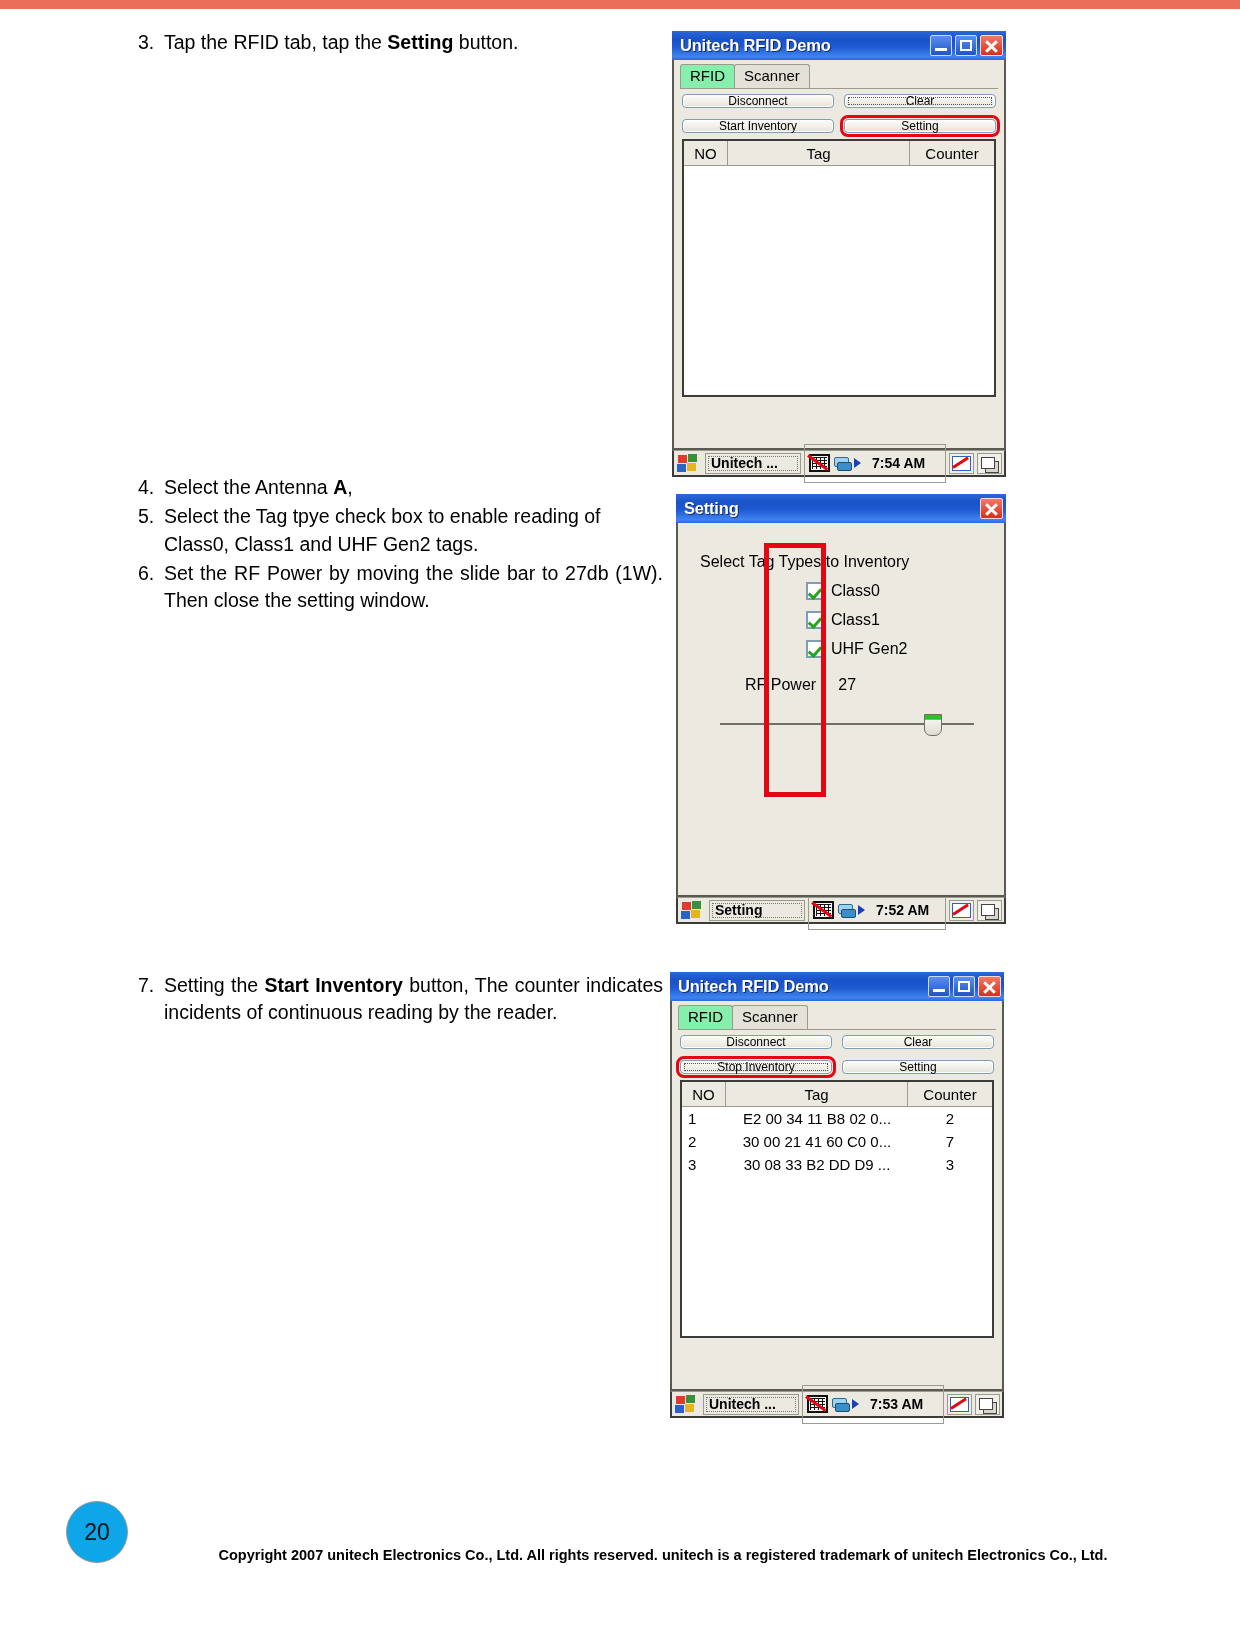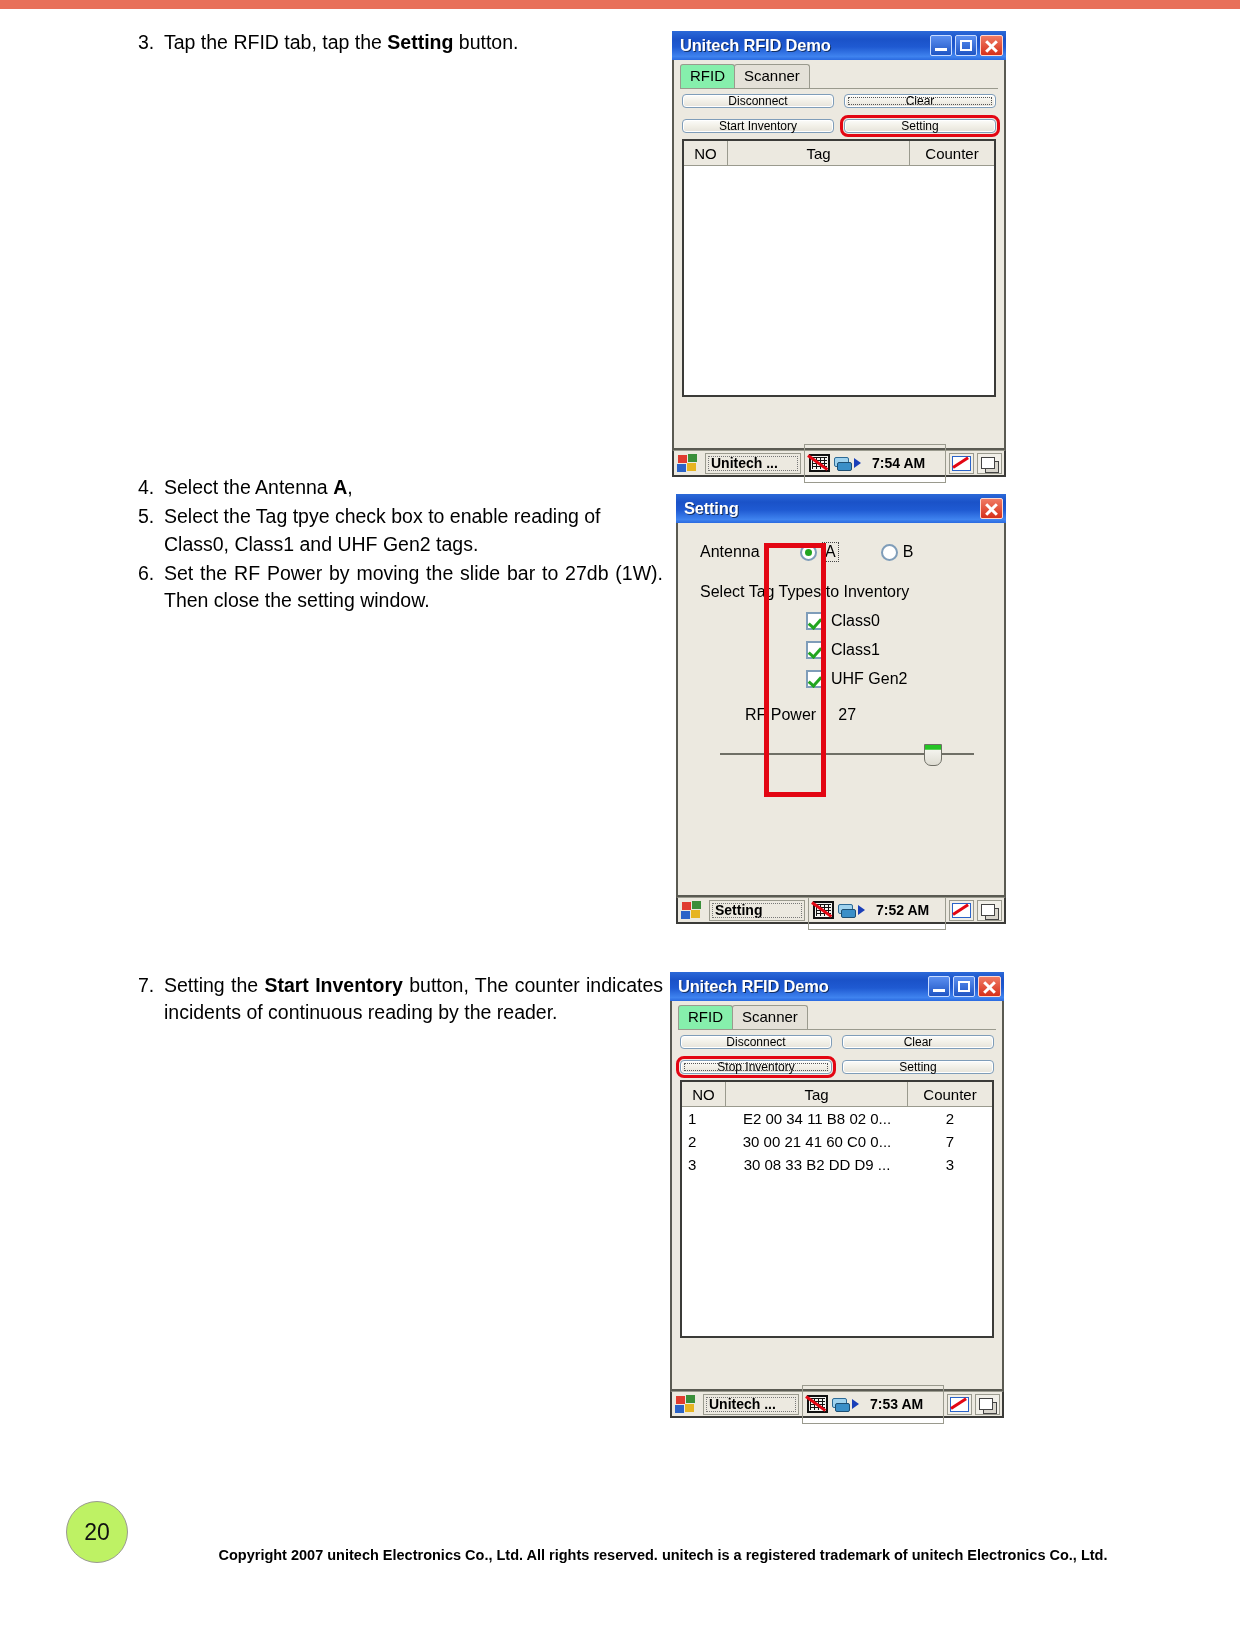--- a/index.html
+++ b/index.html
@@ -509,21 +509,21 @@
     top: 1489px;
     width: 1240px;
     height: 152px;
   }
   .pagenum {
     position: absolute;
     left: 66px; top: 12px;
     width: 62px; height: 62px;
     border: 1px solid #9a9a92;
     border-radius: 50%;
-    background: #bef264;
+    background: #0ea5e9;
     display: flex;
     align-items: center;
     justify-content: center;
     font-size: 23px;
     color: #111;
     box-sizing: border-box;
   }
   .copyright {
     position: absolute;
     left: 128px;
@@ -624,31 +624,20 @@
 
   <div class="pda" id="win2" style="left:676px; top:485px; width:330px;">
     <div class="titlebar">
       <div class="ttl">Setting</div>
       <div class="tbtns">
         <div class="tbtn close"></div>
       </div>
     </div>
     <div class="client dlg-body" style="height:374px;">
 
-      <div class="row-antenna">
-        <div class="lbl-antenna">Antenna</div>
-        <div class="radio-wrap">
-          <div class="radio checked"></div>
-          <div class="radio-lbl focus">A</div>
-        </div>
-        <div class="radio-wrap">
-          <div class="radio"></div>
-          <div class="radio-lbl">B</div>
-        </div>
-      </div>
 
       <div class="lbl-section">Select Tag Types to Inventory</div>
 
       <div class="chk-row">
         <div class="chk checked"></div>
         <span>Class0</span>
       </div>
       <div class="chk-row">
         <div class="chk checked"></div>
         <span>Class1</span>

